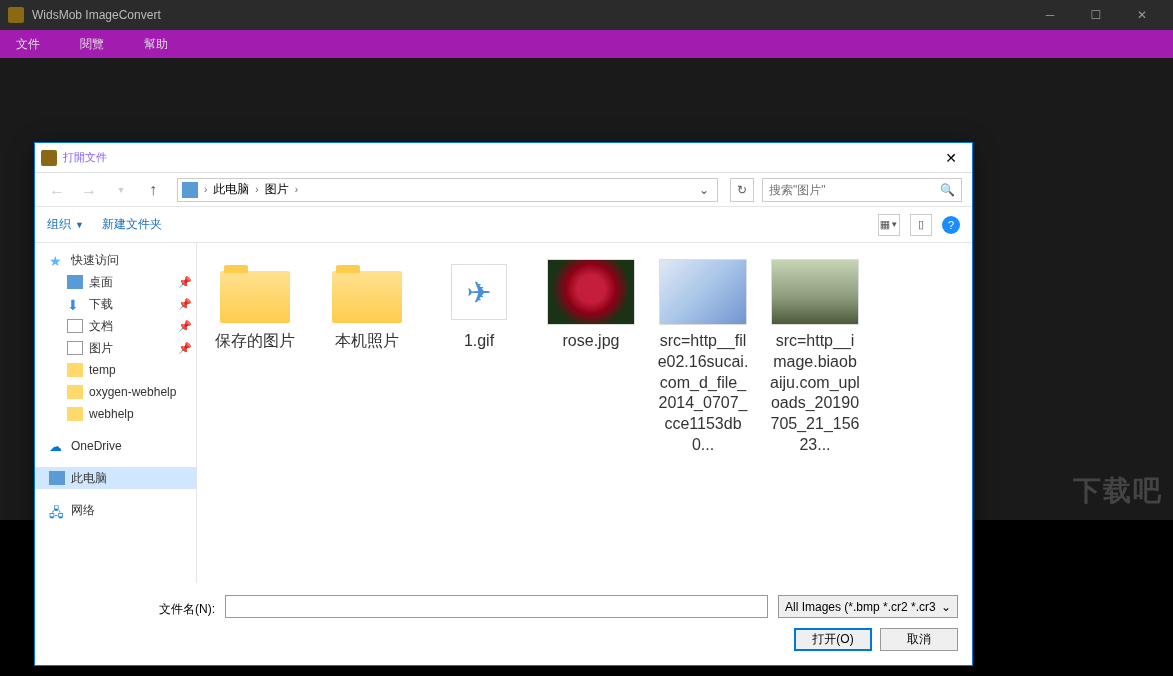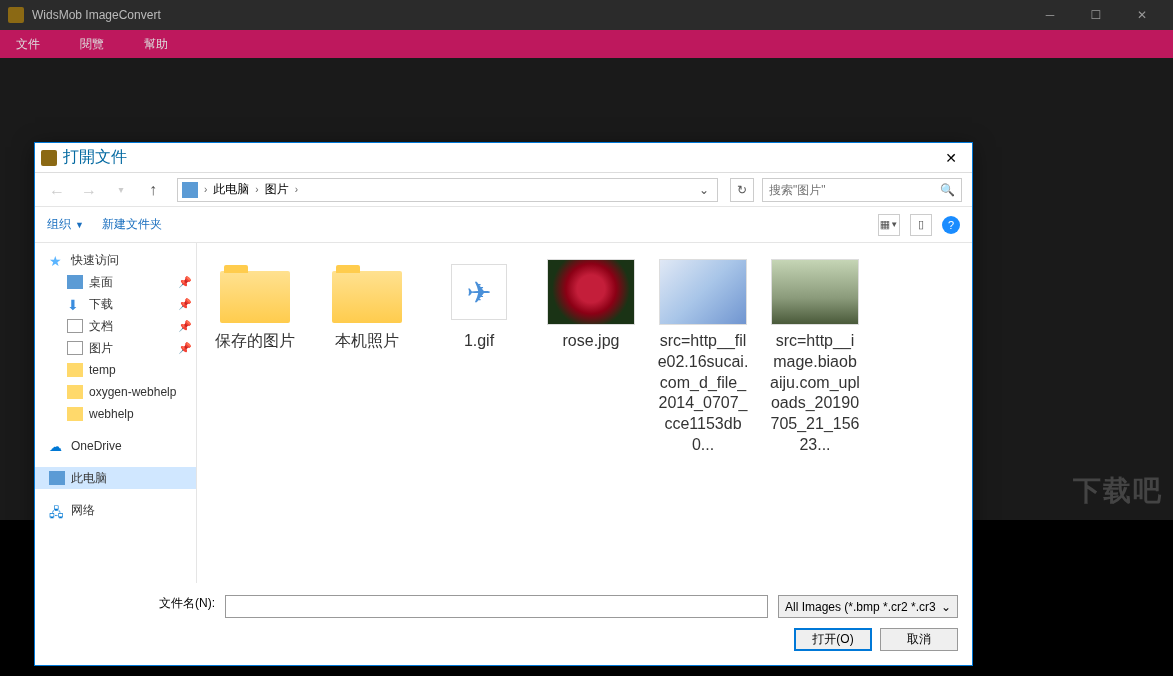--- a/index.html
+++ b/index.html
@@ -3,28 +3,28 @@
 <meta charset="utf-8">
 <style>
 *{box-sizing:border-box;margin:0;padding:0;font-family:"Microsoft YaHei","Segoe UI",sans-serif;font-size:12px}
 body{background:#000;width:1173px;height:676px;overflow:hidden;position:relative}
 .main-window{width:1173px;height:520px;background:#1a1a1a;display:flex;flex-direction:column}
 .titlebar{height:30px;background:#2b2b2b;display:flex;align-items:center;padding:0 8px;color:#bbb}
 .titlebar-icon{width:16px;height:16px;background:#8b6914;margin-right:8px;border-radius:2px}
 .titlebar-text{flex:1;font-size:12px}
 .win-controls{display:flex;gap:0}
 .win-btn{width:46px;height:30px;display:flex;align-items:center;justify-content:center;color:#999;cursor:pointer}
-.menubar{height:28px;background:#be185d;display:flex;align-items:center;padding:0 8px;gap:24px;color:#ddd}
+.menubar{height:28px;background:#a21caf;display:flex;align-items:center;padding:0 8px;gap:24px;color:#ddd}
 .menubar span{cursor:pointer;padding:4px 8px}
 .main-content{flex:1;background:#1a1a1a;position:relative}
 .watermark{position:absolute;bottom:10px;right:10px;color:#444;font-size:28px;font-weight:bold;letter-spacing:2px}
 .dialog{position:absolute;left:35px;top:85px;width:937px;height:522px;background:#fff;box-shadow:0 0 0 1px #0078d7,0 4px 20px rgba(0,0,0,.5);display:flex;flex-direction:column}
 .dlg-title{height:30px;display:flex;align-items:center;padding:0 6px;border-bottom:1px solid #ddd}
 .dlg-title-icon{width:16px;height:16px;background:#8b6914;margin-right:6px;border-radius:2px}
-.dlg-title-text{flex:1;font-size:16px;color:#0369a1}
+.dlg-title-text{flex:1;font-size:11px;color:#8b5cf6}
 .dlg-close{width:30px;height:22px;display:flex;align-items:center;justify-content:center;cursor:pointer;font-size:14px}
 .dlg-nav{height:34px;display:flex;align-items:center;padding:0 10px;border-bottom:1px solid #e5e5e5;gap:8px}
 .nav-arrow{width:24px;height:24px;display:flex;align-items:center;justify-content:center;color:#ccc;cursor:pointer;font-size:16px}
 .nav-up{color:#555;cursor:pointer}
 .breadcrumb{flex:1;height:24px;border:1px solid #ccc;display:flex;align-items:center;padding:0 4px;gap:2px;margin:0 4px}
 .bc-icon{width:16px;height:16px;background:#5b9bd5;margin-right:4px}
 .bc-part{padding:2px 4px;cursor:pointer;display:flex;align-items:center;gap:4px}
 .bc-sep{color:#666;font-size:10px}
 .bc-drop{margin-left:auto;color:#555;cursor:pointer;padding:0 4px}
 .refresh-btn{width:24px;height:24px;border:1px solid #ccc;display:flex;align-items:center;justify-content:center;cursor:pointer;color:#555}
@@ -59,21 +59,21 @@
 .thumb-folder:before{content:"";position:absolute;top:-6px;left:4px;width:24px;height:8px;background:#ffcc4d;border-radius:2px 2px 0 0}
 .thumb-gif{width:56px;height:56px;border:1px solid #ddd;background:#fff;display:flex;align-items:center;justify-content:center;font-size:30px;color:#4a90d9}
 .thumb-img{width:88px;height:66px;border:1px solid #ddd}
 .thumb-rose{background:radial-gradient(circle at 50% 45%,#c41e3a 25%,#8b0015 45%,#1a3315 70%)}
 .thumb-flower1{background:linear-gradient(180deg,#e8a5a5 0%,#d67575 40%,#8b3a3a 100%)}
 .thumb-flower2{background:linear-gradient(135deg,#e0e8f5 0%,#a8c5e8 50%,#7095d0 100%)}
 .thumb-hand{background:linear-gradient(180deg,#c5d5b5 0%,#8a9a7a 60%,#4a5a3a 100%)}
 .thumb-ad{background:linear-gradient(180deg,#ffeb99 0%,#ffcc33 30%,#ff6633 100%);font-size:10px;color:#8b0000;font-weight:bold;writing-mode:horizontal-tb;display:flex;flex-direction:column;align-items:center;justify-content:flex-start;padding-top:4px}
 .file-name{font-size:16px;color:#333;word-break:break-all;line-height:1.3;max-width:100px}
 .dlg-footer{padding:12px 14px 14px;display:flex;flex-direction:column;gap:10px}
-.footer-row1{display:flex;align-items:flex-start;gap:10px}
+.footer-row1{display:flex;align-items:flex-end;gap:10px}
 .fn-label{margin-left:110px}
 .fn-input{flex:1;height:23px;border:1px solid #999;padding:0 4px}
 .filter-sel{width:180px;height:23px;border:1px solid #999;display:flex;align-items:center;padding:0 6px;cursor:pointer;background:#efefef}
 .filter-sel span:first-child{flex:1;white-space:nowrap;overflow:hidden}
 .footer-row2{display:flex;justify-content:flex-end;gap:8px}
 .dlg-btn{width:78px;height:23px;border:1px solid #999;background:#efefef;cursor:pointer;display:flex;align-items:center;justify-content:center}
 .dlg-btn.primary{border:2px solid #0078d7}
 </style>
 </head>
 <body>

